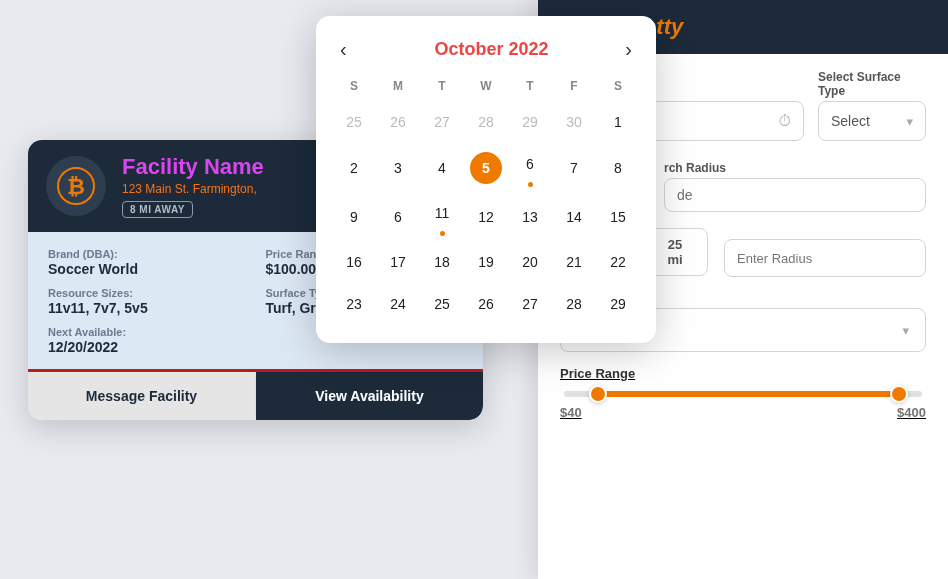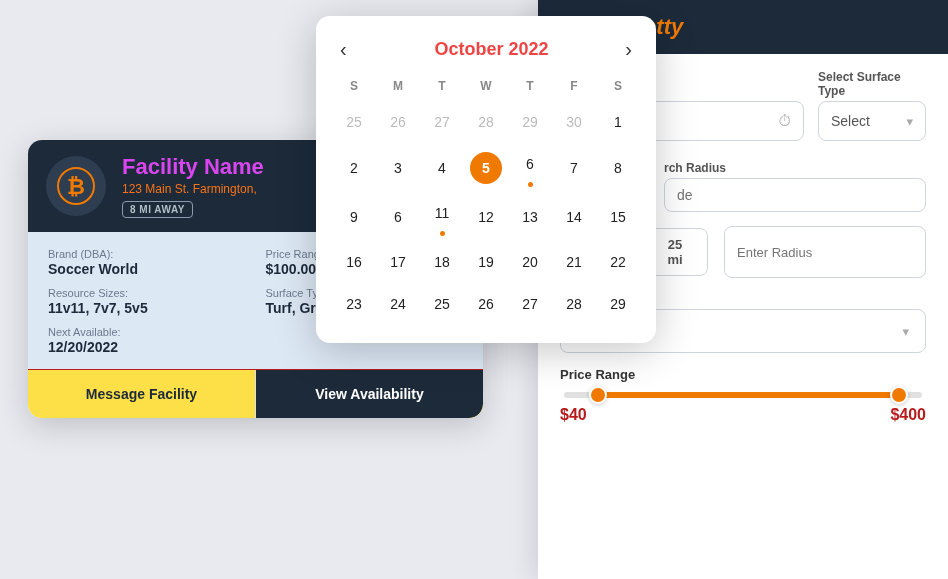--- a/index.html
+++ b/index.html
@@ -68,32 +68,32 @@
       padding: 16px 20px 14px 20px;
     }
     .facility-info-grid {
       display: grid;
       grid-template-columns: 1fr 1fr;
       gap: 10px 20px;
     }
     .info-label {
       font-size: 11px;
       color: #6b7a8d;
-      font-weight: 400;
+      font-weight: 700;
     }
     .info-value {
       font-size: 14px;
       color: #1c2a3a;
       font-weight: 600;
       margin-top: 1px;
     }
     .facility-card-footer {
       display: flex;
-      background: #fde047;
-      border-top: 1px solid #b91c1c;
+      background: #e5e5e5;
+      border-top: 3px solid #b91c1c;
     }
     .footer-btn {
       flex: 1;
       padding: 16px 0;
       text-align: center;
       font-size: 14px;
       font-weight: 600;
       cursor: pointer;
       border: none;
       background: transparent;
@@ -300,40 +300,41 @@
       color: #fff;
       border-color: #f07a00;
     }
     .radius-input {
       border: 1.5px solid #d0d5dd;
       border-radius: 8px;
       padding: 8px 12px;
       font-size: 13px;
       color: #000000;
       flex: 1;
-      height: 52px;
+      height: 38px;
+      margin-top: 13px;
     }
     .select-btn-row {
       margin-bottom: 14px;
     }
     .select-full-btn {
       width: 100%;
       border: 1.5px solid #d0d5dd;
       border-radius: 8px;
       padding: 10px 16px;
       font-size: 14px;
       color: #555;
       display: flex;
       align-items: center;
       justify-content: space-between;
       background: #fff;
       cursor: pointer;
       height: 44px;
     }
-    .price-range-section { margin-top: 12px; }
+    .price-range-section { margin-top: 12px; text-decoration: underline; }
     .price-label {
       font-size: 13px;
       font-weight: 600;
       color: #333;
       margin-bottom: 10px;
     }
     .range-track {
       position: relative;
       height: 6px;
       background: #e0e0e0;
@@ -360,23 +361,23 @@
       cursor: pointer;
     }
     .range-thumb.left { left: 7%; }
     .range-thumb.right { right: 4%; }
     .price-labels {
       display: flex;
       justify-content: space-between;
       margin-top: 8px;
     }
     .price-val {
-      font-size: 16px;
-      font-weight: 700;
-      color: #b91c1c;
+      font-size: 13px;
+      font-weight: 700;
+      color: #737373;
     }
     .zip-input {
       border: 1.5px solid #d0d5dd;
       border-radius: 8px;
       padding: 8px 12px;
       font-size: 14px;
       color: #15803d;
       flex: 1;
       height: 40px;
       background: #fff;

